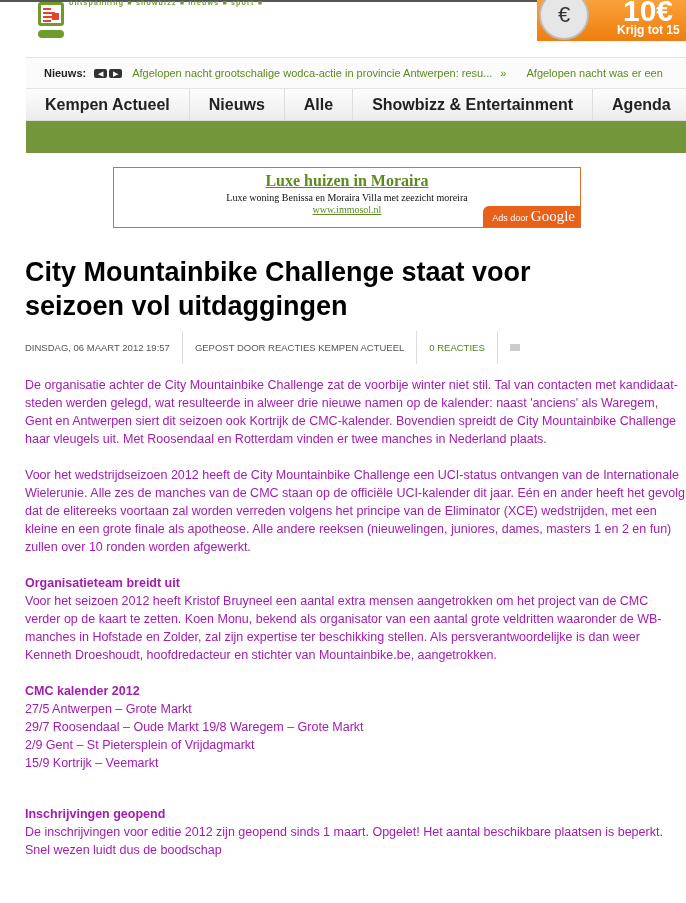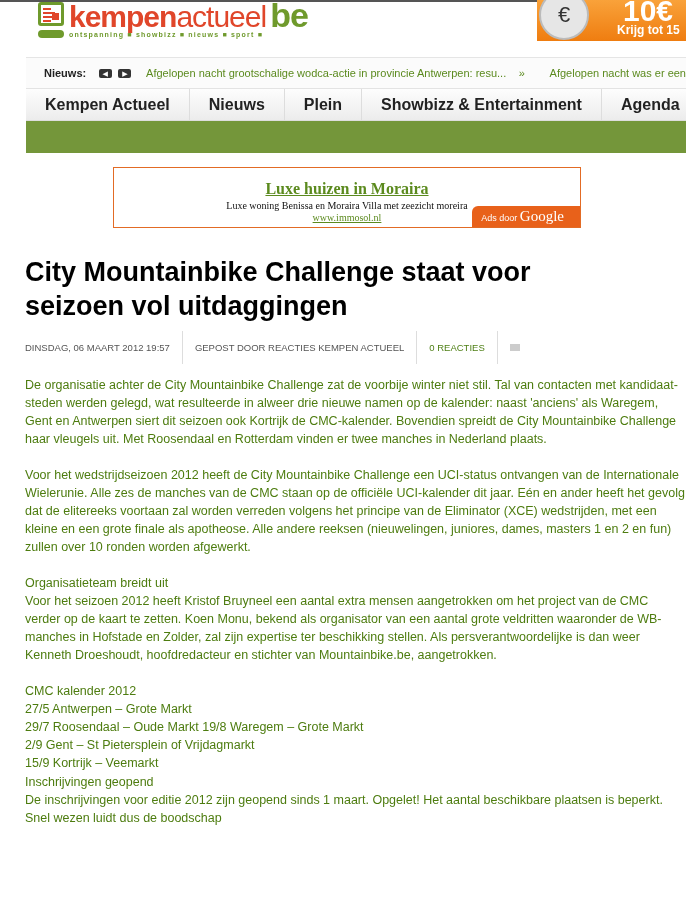--- a/index.html
+++ b/index.html
@@ -15,68 +15,63 @@
   .logo-main { font-size: 30px; line-height: 30px; letter-spacing: -1px; display: flex; align-items: baseline; }
   .logo-k { color: #e0462a; font-weight: bold; }
   .logo-a { color: #e0462a; font-weight: normal; }
   .logo-be { color: #6f9a2c; font-weight: bold; font-size: 34px; margin-left: 4px; }
   .logo-tag { font-size: 7px; color: #6f9a2c; letter-spacing: 1.2px; font-weight: bold; margin-top: -1px; }
   .banner-ad { position: absolute; left: 537px; top: 0; width: 149px; height: 41px; background: linear-gradient(#f9a23a, #ef7d10); overflow: hidden; }
   .banner-ad .badge { position: absolute; left: 2px; top: -10px; width: 50px; height: 50px; border-radius: 50%; background: #e6e6e6; border: 2px solid #bbb; display: flex; align-items: center; justify-content: center; font-size: 22px; color: #333; }
   .banner-ad .big { position: absolute; left: 86px; top: -6px; color: #fff; font-size: 30px; font-weight: bold; }
   .banner-ad .small { position: absolute; left: 80px; top: 23px; color: #fff; font-size: 12px; font-weight: bold; white-space: nowrap; text-align: right; }
   .navwrap { position: absolute; left: 26px; top: 57px; width: 660px; border-top: 1px solid #e5e5e5; }
-  .ticker { height: 31px; display: flex; align-items: center; background: #fbfbfb; padding-left: 18px; font-size: 11px; white-space: nowrap; overflow: hidden; border-bottom: 1px solid #e3e3e3; justify-content: space-between; }
+  .ticker { height: 31px; display: flex; align-items: center; background: #fbfbfb; padding-left: 18px; font-size: 11px; white-space: nowrap; overflow: hidden; border-bottom: 1px solid #e3e3e3; }
   .ticker .label { font-weight: bold; color: #222; margin-right: 8px; }
   .ticker .arrow { display: inline-block; width: 13px; height: 9px; background: #333; border-radius: 2px; margin-right: 2px; color: #fff; font-size: 7px; text-align: center; line-height: 9px; }
   .ticker .news { color: #5b8a1e; margin-left: 8px; }
   .ticker .sep { color: #5b8a1e; margin: 0 8px; }
   .menu { height: 32px; display: flex; background: linear-gradient(#fdfdfd, #ececec); border-bottom: 1px solid #ddd; }
   .menu-item { font-size: 16px; font-weight: bold; color: #222; padding: 0 19px; display: flex; align-items: center; border-right: 1px solid #ddd; white-space: nowrap; }
   .green-bar { height: 32px; background: #74963a; }
   .adbox { position: absolute; left: 113px; top: 167px; width: 468px; height: 61px; border: 1px solid #e26b25; text-align: center; font-family: "Liberation Serif", serif; }
-  .ad-title { display: block; color: #5b8a1e; font-size: 16px; font-weight: bold; text-decoration: underline; margin-top: 12px; }
+  .ad-title { display: block; color: #5b8a1e; font-size: 16px; font-weight: bold; text-decoration: underline; margin-top: 4px; }
   .ad-desc { display: block; font-size: 10px; color: #111; margin-top: 2px; }
   .ad-url { display: block; font-size: 10px; color: #5b8a1e; text-decoration: underline; margin-top: 1px; }
-  .ads-google { position: absolute; right: 0; bottom: 0; background: #e8611a; color: #fff; font-family: "Liberation Sans", sans-serif; font-size: 9px; padding: 2px 16px 2px 9px; border-radius: 6px 0 0 0; }
+  .ads-google { position: absolute; right: 0; bottom: 0; background: #e8611a; color: #fff; font-family: "Liberation Sans", sans-serif; font-size: 9px; padding: 2px 5px 2px 9px; border-radius: 6px 0 0 0; }
   .ads-google span { font-family: "Liberation Serif", serif; font-size: 15px; }
   h1 { position: absolute; left: 25px; top: 255px; width: 560px; font-size: 27px; font-weight: bold; line-height: 34px; color: #000; }
   .meta { position: absolute; left: 25px; top: 331px; height: 33px; display: flex; align-items: flex-end; font-size: 9.5px; color: #555; }
   .meta > div { padding: 0 12px; height: 33px; display: flex; align-items: center; border-right: 1px solid #ddd; }
   .meta > div:first-child { padding-left: 0; }
   .meta .reacties { color: #4e7f15; }
   .meta .mail-cell { border-right: none; }
   .mail-icon { width: 10px; height: 7px; background: #ccc; position: relative; display: inline-block; }
-  .article { position: absolute; left: 25px; top: 376px; width: 660px; font-size: 12.5px; line-height: 18px; color: #4d7c0f; }
+  .article { position: absolute; left: 25px; top: 376px; width: 660px; font-size: 12.5px; line-height: 18px; color: #a21caf; }
   .article p { margin-bottom: 18px; }
-  .article .sub { font-weight: normal; display: block; }
+  .article .sub { font-weight: bold; display: block; }
   .kal { list-style: none; }
 </style>
 </head>
 <body>
 
 <div class="topbar"></div>
 
 <div class="logo">
   <div class="logo-icon">
     <div class="screen">
         <i style="top:3px;width:8px"></i>
         <i style="top:7px;width:12px"></i>
         <i style="top:11px;width:10px"></i>
         <i style="top:15px;width:8px"></i>
         <b></b>
       </div>
     <div class="base"></div>
   </div>
   <div class="logo-text">
-    <div class="logo-main">
-      <span class="logo-k">kempen</span>
-        <span class="logo-a">actueel</span>
-        <span class="logo-be">be</span>
-    </div>
     <div class="logo-tag">ontspanning ■ showbizz ■ nieuws ■ sport ■</div>
   </div>
 </div>
 
 <div class="banner-ad">
   <div class="badge">€</div>
   <div class="big">10€</div>
   <div class="small">Krijg tot 15</div>
 </div>
 
@@ -85,21 +80,21 @@
     <span class="label">Nieuws:</span>
     <span class="arrow">◀</span>
     <span class="arrow">▶</span>
     <span class="news">Afgelopen nacht grootschalige wodca-actie in provincie Antwerpen: resu...</span>
     <span class="sep">»</span>
     <span class="news" style="margin-left:12px">Afgelopen nacht was er een</span>
   </div>
   <div class="menu">
     <div class="menu-item">Kempen Actueel</div>
     <div class="menu-item">Nieuws</div>
-    <div class="menu-item">Plein</div>
+    <div class="menu-item">Alle</div>
     <div class="menu-item">Showbizz &amp; Entertainment</div>
     <div class="menu-item">Agenda</div>
     <div class="menu-item" style="border-right:none">Fotoreportages</div>
   </div>
   <div class="green-bar"></div>
 </div>
 
 <div class="adbox">
   <span class="ad-title">Luxe huizen in Moraira</span>
   <span class="ad-desc">Luxe woning Benissa en Moraira Villa met zeezicht moreira</span>
@@ -118,21 +113,21 @@
   </div>
 </div>
 
 <div class="article">
   <p>De organisatie achter de City Mountainbike Challenge zat de voorbije winter niet stil. Tal van contacten met kandidaat-steden werden gelegd, wat resulteerde in alweer drie nieuwe namen op de kalender: naast 'anciens' als Waregem, Gent en Antwerpen siert dit seizoen ook Kortrijk de CMC-kalender. Bovendien spreidt de City Mountainbike Challenge haar vleugels uit. Met Roosendaal en Rotterdam vinden er twee manches in Nederland plaats.</p>
   <p>Voor het wedstrijdseizoen 2012 heeft de City Mountainbike Challenge een UCI-status ontvangen van de Internationale Wielerunie. Alle zes de manches van de CMC staan op de officiële UCI-kalender dit jaar. Eén en ander heeft het gevolg dat de elitereeks voortaan zal worden verreden volgens het principe van de Eliminator (XCE) wedstrijden, met een kleine en een grote finale als apotheose. Alle andere reeksen (nieuwelingen, juniores, dames, masters 1 en 2 en fun) zullen over 10 ronden worden afgewerkt.</p>
   <p>
     <span class="sub">Organisatieteam breidt uit</span>
     <span>Voor het seizoen 2012 heeft Kristof Bruyneel een aantal extra mensen aangetrokken om het project van de CMC verder op de kaart te zetten. Koen Monu, bekend als organisator van een aantal grote veldritten waaronder de WB-manches in Hofstade en Zolder, zal zijn expertise ter beschikking stellen. Als persverantwoordelijke is dan weer Kenneth Droeshoudt, hoofdredacteur en stichter van Mountainbike.be, aangetrokken.</span>
   </p>
-  <div style="margin-bottom:1px">
+  <div style="margin-bottom:33px">
     <span class="sub">CMC kalender 2012</span>
     <ul class="kal">
       <li>27/5 Antwerpen – Grote Markt</li>
       <li>29/7 Roosendaal – Oude Markt 19/8 Waregem – Grote Markt</li>
       <li>2/9 Gent – St Pietersplein of Vrijdagmarkt</li>
       <li>15/9 Kortrijk – Veemarkt</li>
     </ul>
   </div>
   <p>
     <span class="sub">Inschrijvingen geopend</span>

